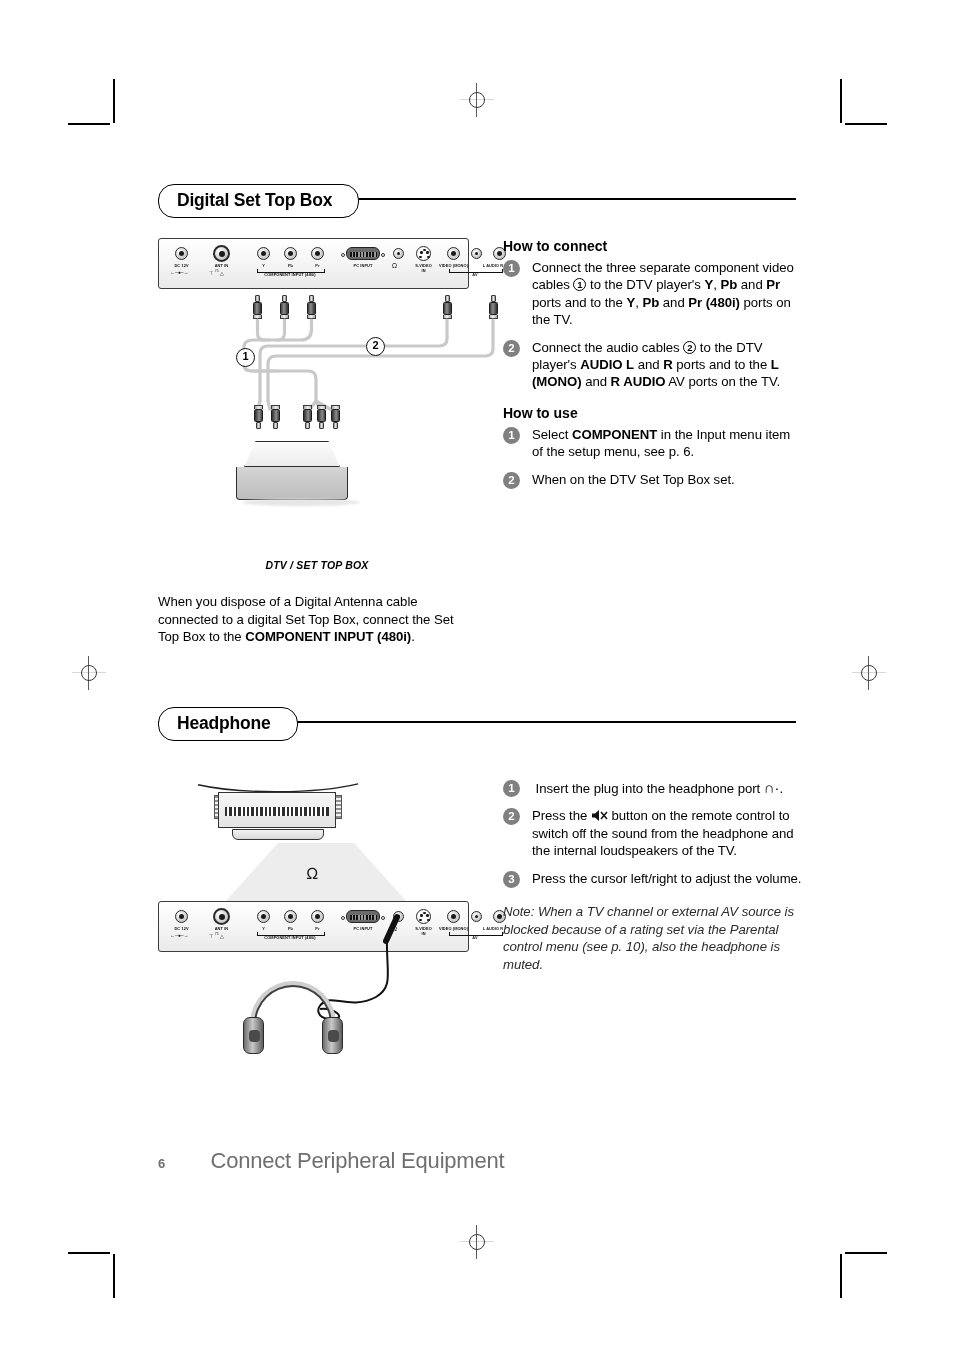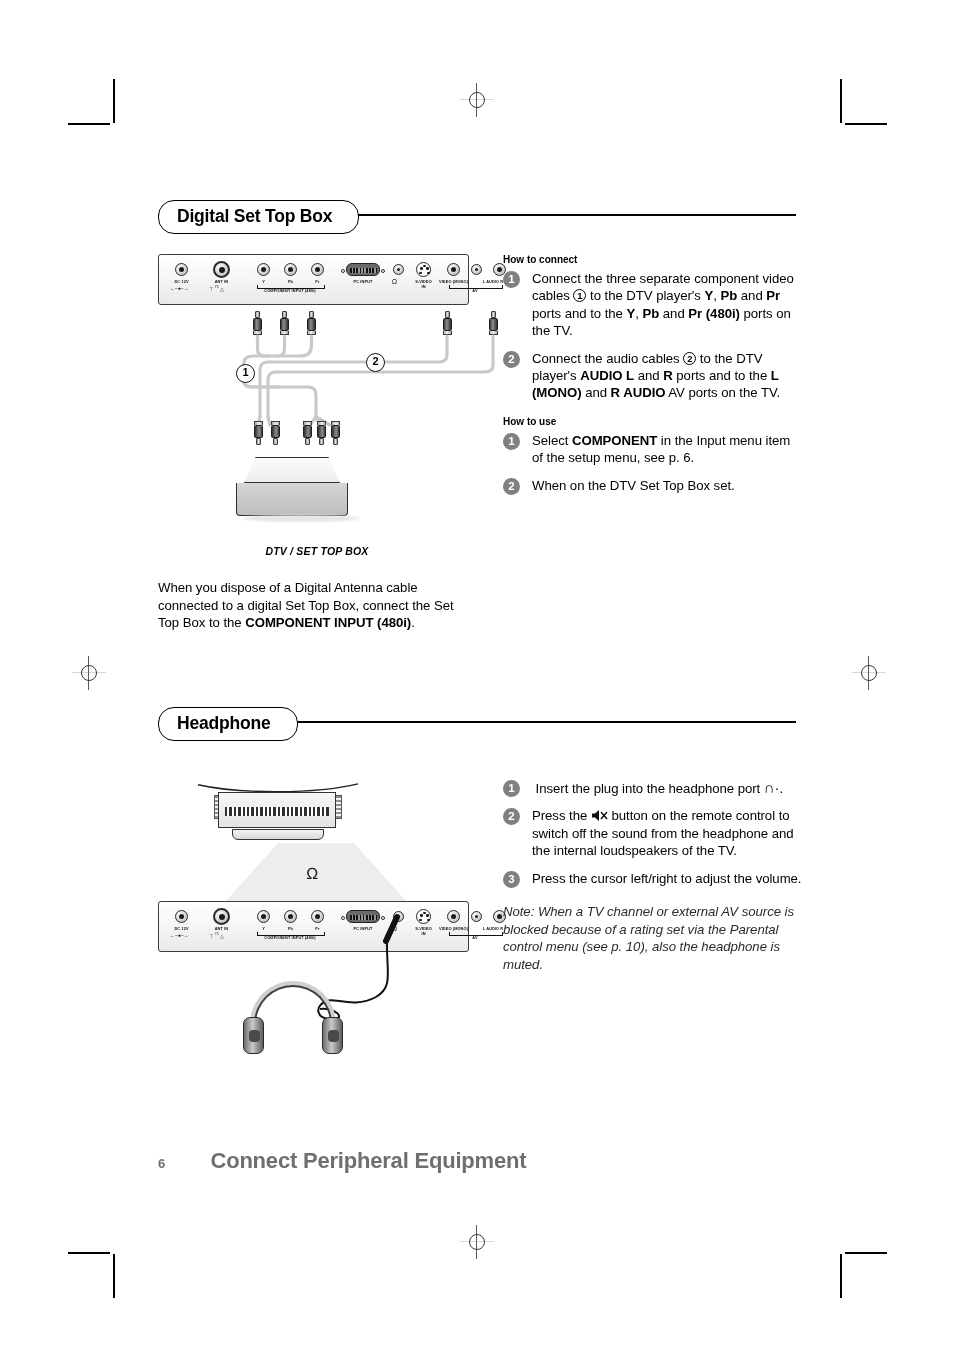--- a/index.html
+++ b/index.html
@@ -108,21 +108,21 @@
 
   .cap{
     text-align:center;font-size:10.5px;font-weight:bold;font-style:italic;
     letter-spacing:.2px;
   }
 
   .bodytext{font-size:13.2px;line-height:17.6px;letter-spacing:-0.05px;}
   .bodytext b{font-weight:bold;}
 
   
-  .subhead{font-size:10px;font-weight:bold;margin:0 0 5px 0;}
+  .subhead{font-size:14px;font-weight:bold;margin:0 0 5px 0;}
   .steps{position:relative;}
   .step{position:relative;padding-left:29px;margin-bottom:10px;}
   .bullet{
     position:absolute;left:0;top:1px;width:17px;height:17px;border-radius:50%;
     background:#808080;color:#fff;font-size:11.5px;font-weight:bold;
     line-height:17px;text-align:center;
   }
   .step p{margin:0;font-size:13.2px;line-height:17.4px;letter-spacing:-0.05px;}
   .step p b{font-weight:bold;}
   .note{font-style:italic;font-size:13.2px;line-height:17.6px;color:#2b2b2b;margin:0;letter-spacing:-0.05px;}
@@ -164,21 +164,21 @@
   .hp .band2{position:absolute;left:4px;top:4px;width:78px;height:42px;
     border:2px solid #3f3f3f;border-bottom:none;border-radius:40px 40px 0 0;box-sizing:border-box;}
   .hp .cup{position:absolute;top:36px;width:21px;height:37px;border-radius:7px;
     background:linear-gradient(90deg,#6e6e6e,#c9c9c9 45%,#5d5d5d);border:1.6px solid #2a2a2a;box-sizing:border-box;}
   .hp .cup:after{content:"";position:absolute;left:5px;top:12px;width:11px;height:12px;border-radius:4px;background:#4a4a4a;}
   .hp .cup.l{left:-7px;} .hp .cup.r{right:-7px;}
 
   
   .footer{position:absolute;left:158px;top:1148px;width:700px;color:#6f6f6f;}
   .footer .pnum{font-size:13px;font-weight:bold;display:inline-block;width:48px;}
-  .footer .ftitle{font-size:22px;font-weight:bold;letter-spacing:-0.2px;}
+  .footer .ftitle{font-size:22px;font-weight:normal;letter-spacing:-0.2px;}
   svg{display:block;overflow:visible;}
 </style>
 </head>
 <body>
 
 <div class="page">
 
   <div class="cropmark" style="left:68px;top:123px;width:42px;height:2px;"></div>
   <div class="cropmark" style="left:113px;top:79px;width:2px;height:44px;"></div>
   <div class="cropmark" style="left:845px;top:123px;width:42px;height:2px;"></div>
@@ -202,21 +202,21 @@
     <div class="hl"></div>
       <div class="vl"></div>
       <div class="circ"></div>
   </div>
   <div class="reg" style="left:852px;top:656px;">
     <div class="hl"></div>
       <div class="vl"></div>
       <div class="circ"></div>
   </div>
 
-  <div class="content" style="top:200px;">
+  <div class="content" style="top:184px;">
     <div class="section">
       <div class="rule"></div>
       <div class="sec-head">Digital Set Top Box</div>
     </div>
 
     <div class="cols" style="height:430px;margin-top:20px;">
 
       <div class="col-left">
 
         <div class="panel">
@@ -371,21 +371,21 @@
               <div class="collar"></div>
           </div>
 
           <div class="stb" style="left:78px;top:152px;">
             <div class="shadow"></div>
             <div class="top"></div>
             <div class="front"></div>
           </div>
         </div>
 
-        <div class="cap" style="margin-top:40px;">DTV / SET TOP BOX</div>
+        <div class="cap" style="margin-top:70px;">DTV / SET TOP BOX</div>
 
         <div class="bodytext" style="margin-top:22px;">When you dispose of a Digital Antenna cable connected to a digital Set Top Box, connect the Set Top Box to the <b>COMPONENT INPUT (480i)</b>.</div>
       </div>
 
       <div class="col-right">
 
         <div class="subhead">How to connect</div>
         <div class="steps">
           <div class="step">
             <div class="bullet">1</div>

